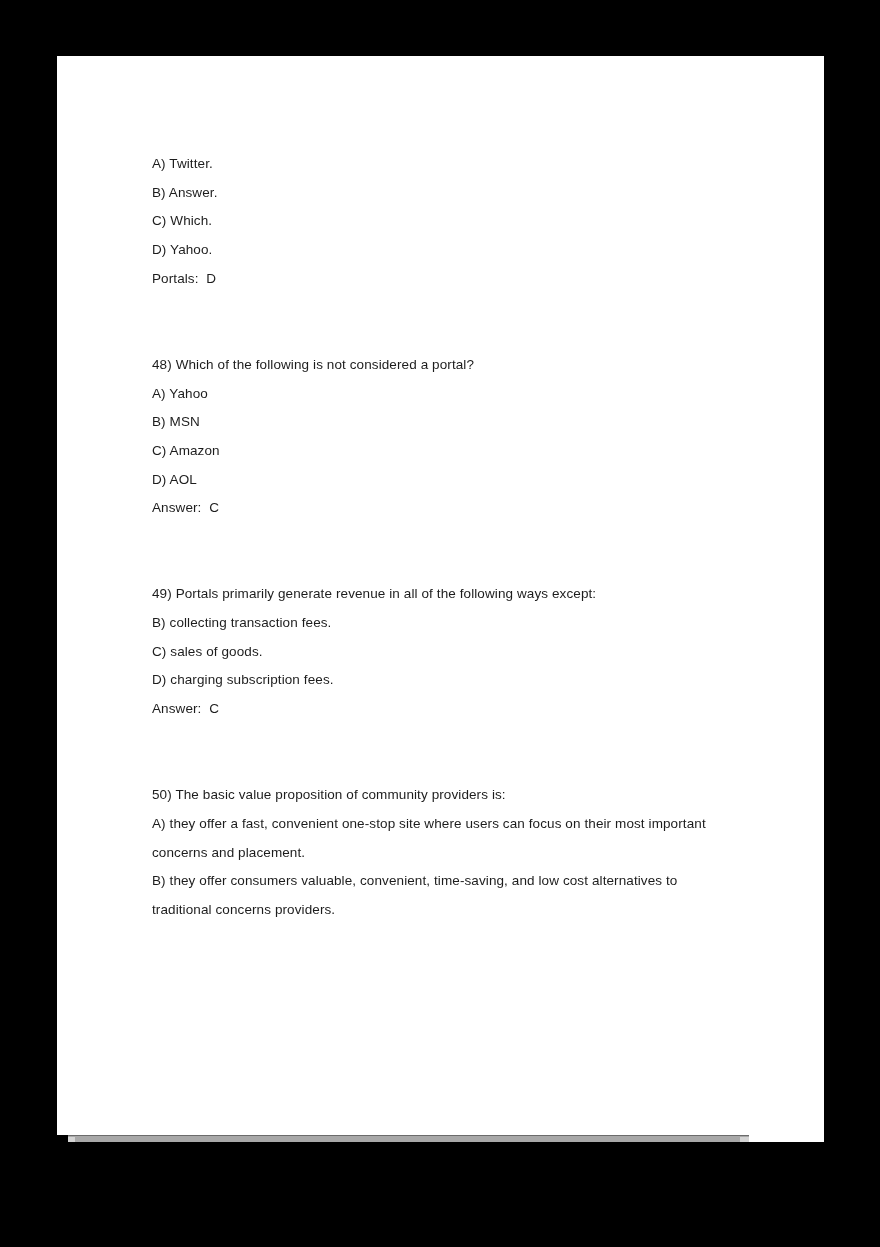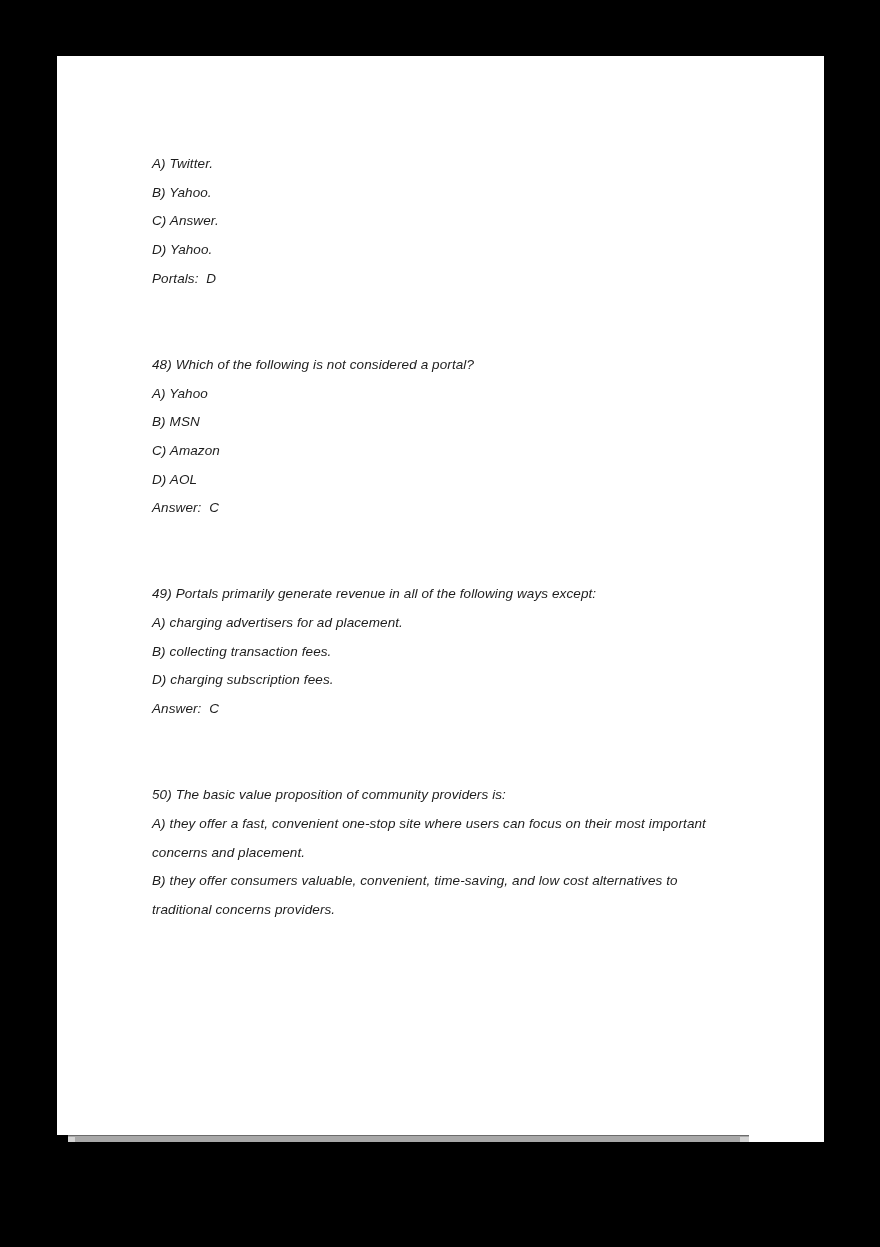--- a/index.html
+++ b/index.html
@@ -25,21 +25,20 @@
   }
   .content {
     padding: 94px 97px 0 95px;
     color: #1d1d1d;
     font-size: 13.5px;
     line-height: 28.7px;
     letter-spacing: 0.1px;
   }
   .question-block {
     margin-bottom: 57.4px;
-    font-style: italic;
   }
   .question-block.last {
     margin-bottom: 12px;
   }
   .line {
     height: 28.7px;
     white-space: pre-wrap;
   }
   
   .bottom-strip {
@@ -80,39 +79,39 @@
 </head>
 <body>
 
 <div class="viewport">
 
   <div class="page">
     <div class="content">
 
       <div class="question-block">
         <div class="line">A) Twitter.</div>
-        <div class="line">B) Yahoo.</div>
-        <div class="line">C) Answer.</div>
+        <div class="line">B) Answer.</div>
+        <div class="line">C) Which.</div>
         <div class="line">D) Yahoo.</div>
         <div class="line">Portals:  D</div>
       </div>
 
       <div class="question-block">
         <div class="line">48) Which of the following is not considered a portal?</div>
         <div class="line">A) Yahoo</div>
         <div class="line">B) MSN</div>
         <div class="line">C) Amazon</div>
         <div class="line">D) AOL</div>
         <div class="line">Answer:  C</div>
       </div>
 
       <div class="question-block">
         <div class="line">49) Portals primarily generate revenue in all of the following ways except:</div>
-        <div class="line">A) charging advertisers for ad placement.</div>
         <div class="line">B) collecting transaction fees.</div>
+        <div class="line">C) sales of goods.</div>
         <div class="line">D) charging subscription fees.</div>
         <div class="line">Answer:  C</div>
       </div>
 
       <div class="question-block last">
         <div class="line">50) The basic value proposition of community providers is:</div>
         <div class="line">A) they offer a fast, convenient one-stop site where users can focus on their most important</div>
         <div class="line">concerns and placement.</div>
         <div class="line">B) they offer consumers valuable, convenient, time-saving, and low cost alternatives to</div>
         <div class="line">traditional concerns providers.</div>

